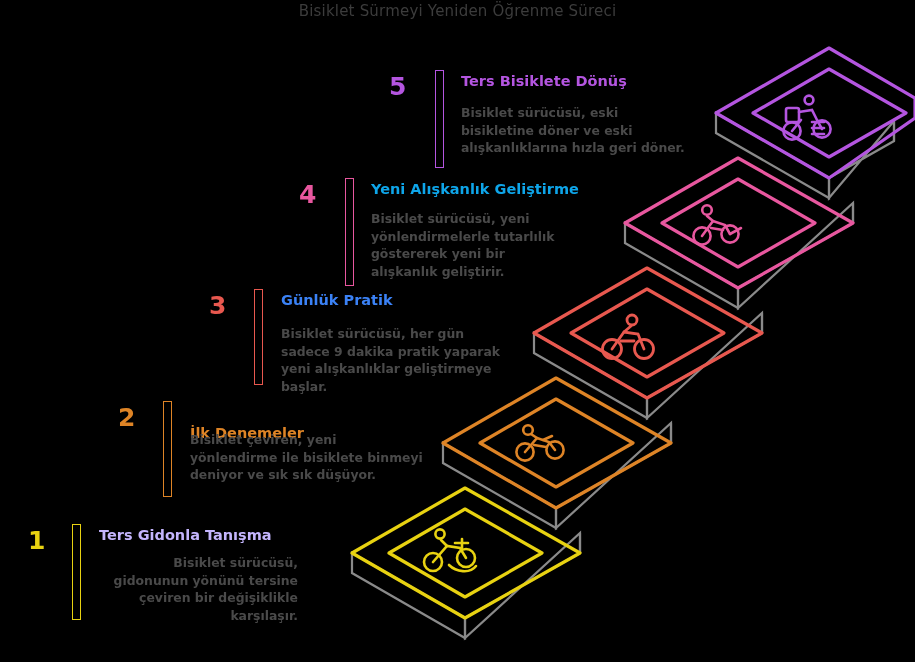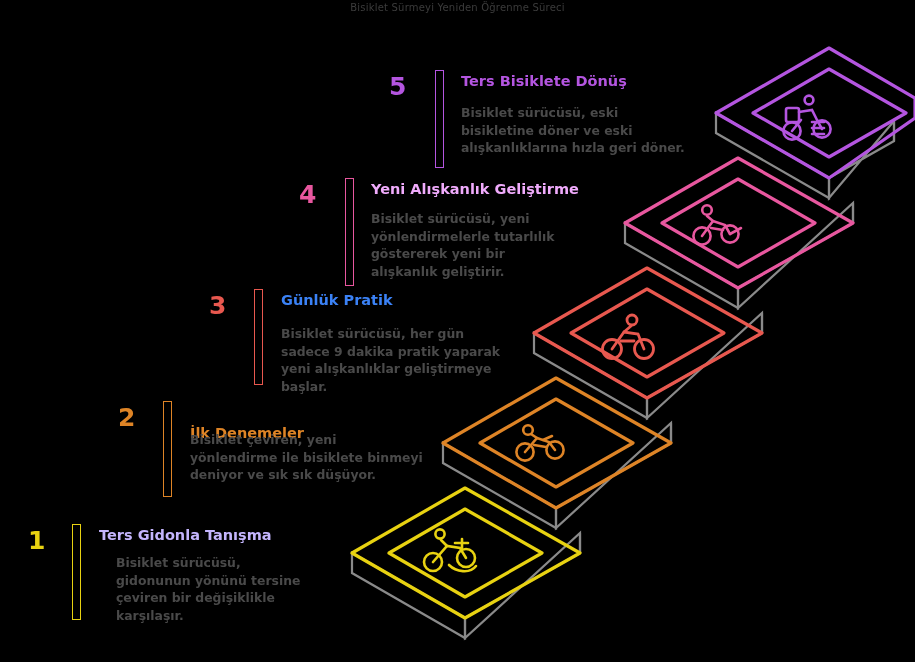--- a/index.html
+++ b/index.html
@@ -7,21 +7,21 @@
   body{
     width:915px;height:662px;overflow:hidden;position:relative;
     font-family:"DejaVu Sans","Liberation Sans",sans-serif;
     background:#000;
   }
   #stage{position:absolute;inset:0;width:915px;height:662px;}
 
   
   #chart-title{
     position:absolute;left:0;top:2px;width:915px;text-align:center;
-    font-size:10px;font-weight:400;color:#3c3c3c;letter-spacing:.2px;
+    font-size:15px;font-weight:400;color:#3c3c3c;letter-spacing:.2px;
     font-family:"DejaVu Sans","Liberation Sans",sans-serif;
     white-space:nowrap;
   }
 
   
   #iso-stairs{position:absolute;left:0;top:0;width:915px;height:662px;pointer-events:none;}
 
   
   .step-block{position:absolute;}
   .step-num{
@@ -136,41 +136,41 @@
         <path d="M812,128 L824,128"></path>
         <path d="M812,134 L824,134"></path>
       </g>
     </g>
   </svg>
 
   <div class="step-block" style="left:0;top:510px;">
     <div class="step-num" style="left:28px;top:18px;color:#E8D211;">1</div>
     <div class="step-bar" style="left:72px;top:14px;height:96px;color:#E8D211;"></div>
     <div class="step-title" style="left:99px;top:18px;color:#c4b5fd;">Ters Gidonla Tanışma</div>
-    <div class="step-desc" style="left:116px;top:44px;width:195px;">Bisiklet sürücüsü, gidonunun yönünü tersine çeviren bir değişiklikle karşılaşır.</div>
+    <div class="step-desc" style="left:103px;top:44px;width:195px;text-align:right;">Bisiklet sürücüsü, gidonunun yönünü tersine çeviren bir değişiklikle karşılaşır.</div>
   </div>
 
   <div class="step-block" style="left:0;top:387px;">
     <div class="step-num" style="left:118px;top:18px;color:#DE8426;">2</div>
     <div class="step-bar" style="left:163px;top:14px;height:96px;color:#DE8426;"></div>
     <div class="step-title" style="left:190px;top:18px;color:#DE8426;margin-top:21px;">İlk Denemeler</div>
     <div class="step-desc" style="left:190px;top:44px;width:238px;">Bisiklet çeviren, yeni yönlendirme ile bisiklete binmeyi deniyor ve sık sık düşüyor.</div>
   </div>
 
   <div class="step-block" style="left:0;top:282px;">
     <div class="step-num" style="left:209px;top:11px;color:#E8584F;">3</div>
     <div class="step-bar" style="left:254px;top:7px;height:96px;color:#E8584F;"></div>
     <div class="step-title" style="left:281px;top:11px;color:#3b82f6;">Günlük Pratik</div>
     <div class="step-desc" style="left:281px;top:43px;width:232px;">Bisiklet sürücüsü, her gün sadece 9 dakika pratik yaparak yeni alışkanlıklar geliştirmeye başlar.</div>
   </div>
 
   <div class="step-block" style="left:0;top:170px;">
     <div class="step-num" style="left:299px;top:12px;color:#E8579F;">4</div>
     <div class="step-bar" style="left:345px;top:8px;height:108px;color:#E8579F;"></div>
-    <div class="step-title" style="left:371px;top:12px;color:#f0abfc;">Yeni Alışkanlık Geliştirme</div>
+    <div class="step-title" style="left:371px;top:12px;color:#0ea5e9;">Yeni Alışkanlık Geliştirme</div>
     <div class="step-desc" style="left:371px;top:40px;width:196px;">Bisiklet sürücüsü, yeni yönlendirmelerle tutarlılık göstererek yeni bir alışkanlık geliştirir.</div>
   </div>
 
   <div class="step-block" style="left:0;top:62px;">
     <div class="step-num" style="left:389px;top:12px;color:#B455E0;">5</div>
     <div class="step-bar" style="left:435px;top:8px;height:98px;color:#B455E0;"></div>
     <div class="step-title" style="left:461px;top:12px;color:#B455E0;">Ters Bisiklete Dönüş</div>
     <div class="step-desc" style="left:461px;top:42px;width:232px;">Bisiklet sürücüsü, eski bisikletine döner ve eski alışkanlıklarına hızla geri döner.</div>
   </div>
 

